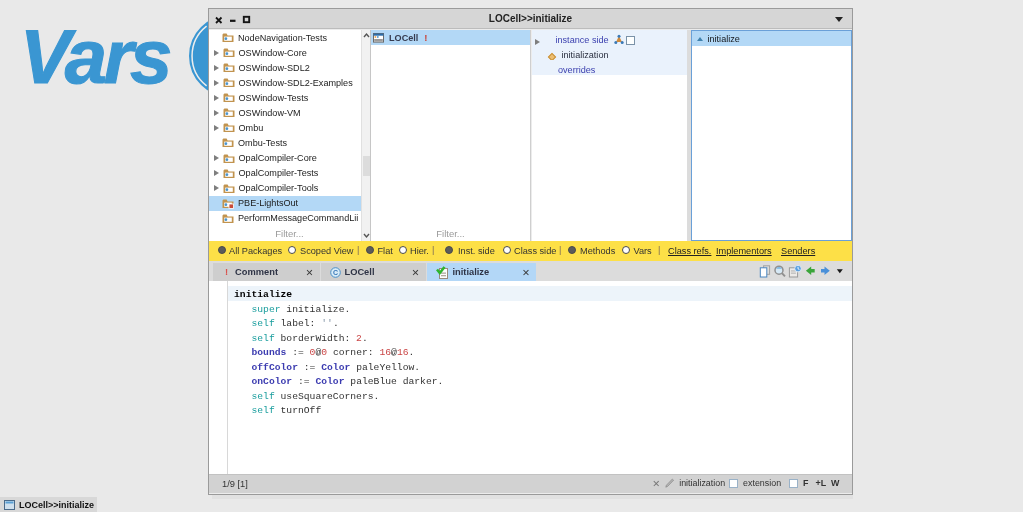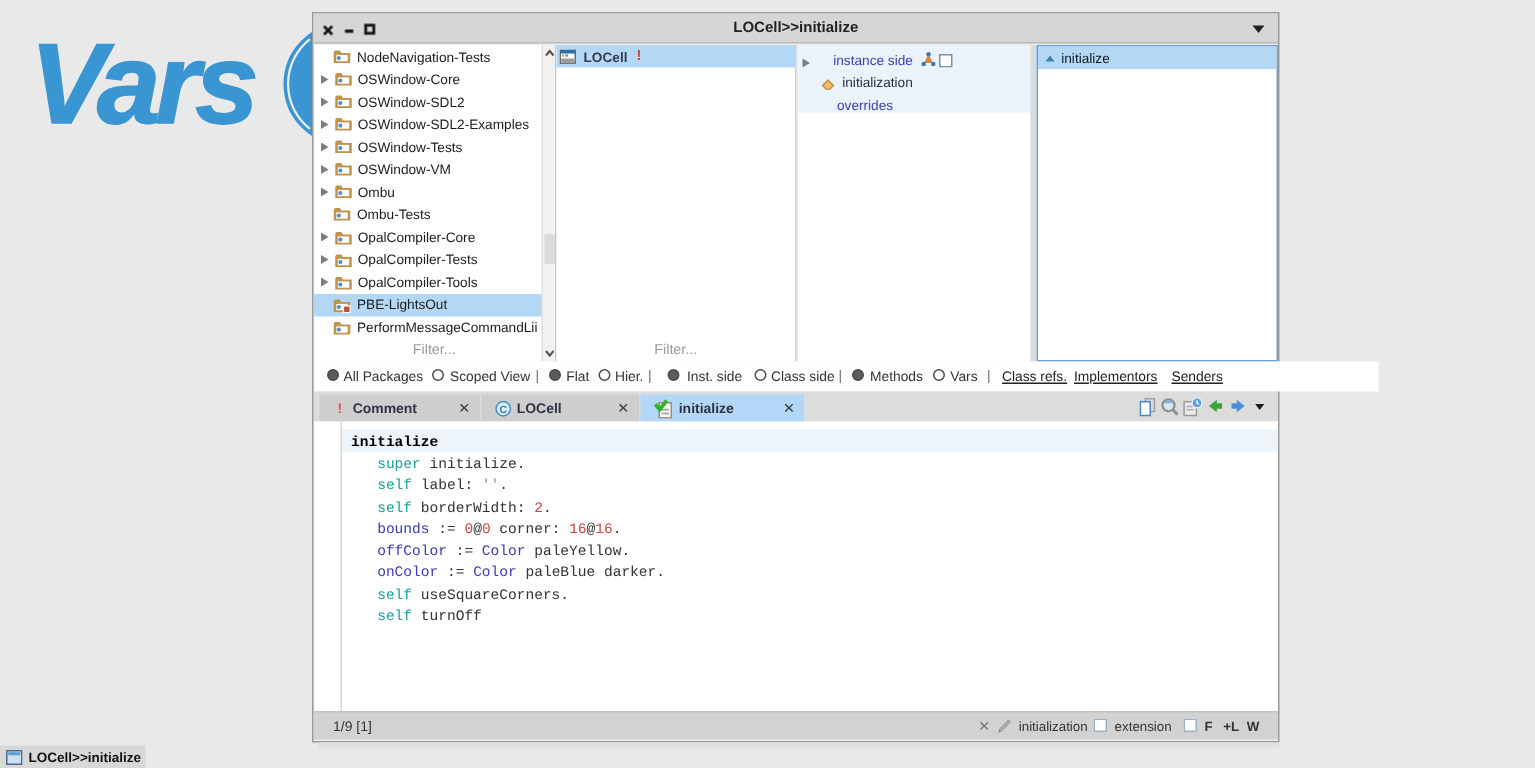--- a/index.html
+++ b/index.html
@@ -35,42 +35,42 @@
 .row svg { flex:none; margin-right:4px; }
 .sel { background:#b3d8f6; }
 .filter { color:#9a9a9a; justify-content:center; font-size:9.5px;text-align:center; }
 #sb1 { position:absolute; right:0; top:0; width:9px; height:211px; background:#f1f1f1; border-left:1px solid #e0e0e0;}
 #sb1 .thumb { position:absolute; left:1px; top:126px; width:7px; height:20px; background:#dcdcdc; }
 .sbarrow { position:absolute; left:1px; width:7px; height:7px; color:#777; font-size:8px; line-height:7px; text-align:center;}
 .c3row { position:relative; height:15.07px; display:flex; align-items:flex-end;
   font-size:9.1px; white-space:nowrap; background:#eaf2fc; }
 .blue { color:#3a3fae; }
 
-#radiobar { position:absolute; left:0px; top:232px; width:710px; height:19.5px;
-  background:#ffffff; font-size:9.2px; color:#333; white-space:nowrap; }
+#radiobar { position:absolute; left:0px; top:232px; width:643px; height:19.5px;
+  background:#fde047; font-size:9.2px; color:#333; white-space:nowrap; }
 .rad { position:absolute; top:5.2px; width:8px; height:8px; border-radius:50%; border:1.2px solid #4a4a4a; background:#fff; }
 .rad.on { background:#5b5b5b; }
 .rlbl { position:absolute; top:4.5px; white-space:nowrap; }
 .rsep { position:absolute; top:4px; color:#7a6a58; }
 .rlink { position:absolute; top:4.5px; text-decoration:underline; color:#222; white-space:nowrap; }
 
 #tabbar { position:absolute; left:0px; top:251.5px; width:643px; height:20.5px; background:#dcdcdc; }
 .tab { position:absolute; top:2.5px; height:18px; background:#cecece;
   display:flex; align-items:center; font-size:9.3px; color:#2e3345; font-weight:bold; }
 .tab .x { margin-left:auto; margin-right:6px; color:#3c3c3c; font-size:9.5px; font-weight:normal;}
 .tab.active { background:#b3d7f7; }
 #tabicons { position:absolute; left:550px; top:4.5px; }
 
 #editor { position:absolute; left:0px; top:272px; width:643px; height:193px; background:#fff; }
 #gutterline { position:absolute; left:18px; top:0; width:1px; height:193px; background:#d8d8d8; }
 #line1bg { position:absolute; left:19px; top:5px; width:624px; height:15px; background:#edf4fa; }
 #code { position:absolute; left:25px; top:7px; font-family:"Liberation Mono", monospace;
   font-size:9.7px; line-height:14.55px; color:#333; white-space:pre; }
 .kw { color:#189d9d; } 
-.var { color:#3b3bb0; } 
+.var { color:#3b3bb0;font-weight:bold; } 
 .num { color:#ca4545; }
 .str { color:#8899aa; }
 .mname { color:#000; font-weight:bold; }
 
 #statusbar { position:absolute; left:0px; top:465px; width:643px; height:19px;
   background:#d2d2d2; border-top:1px solid #c2c2c2; font-size:9.3px; color:#333; }
 #statusbar .left { position:absolute; left:13px; top:4px; }
 #statusbar .right { position:absolute; right:12.5px; top:2.5px; display:flex; align-items:center; font-size:8.9px; }
 .chk { width:9px; height:9px; background:#fff; border:1px solid #9ab2c8; margin:0 5px 0 4px; flex:none; }
 

